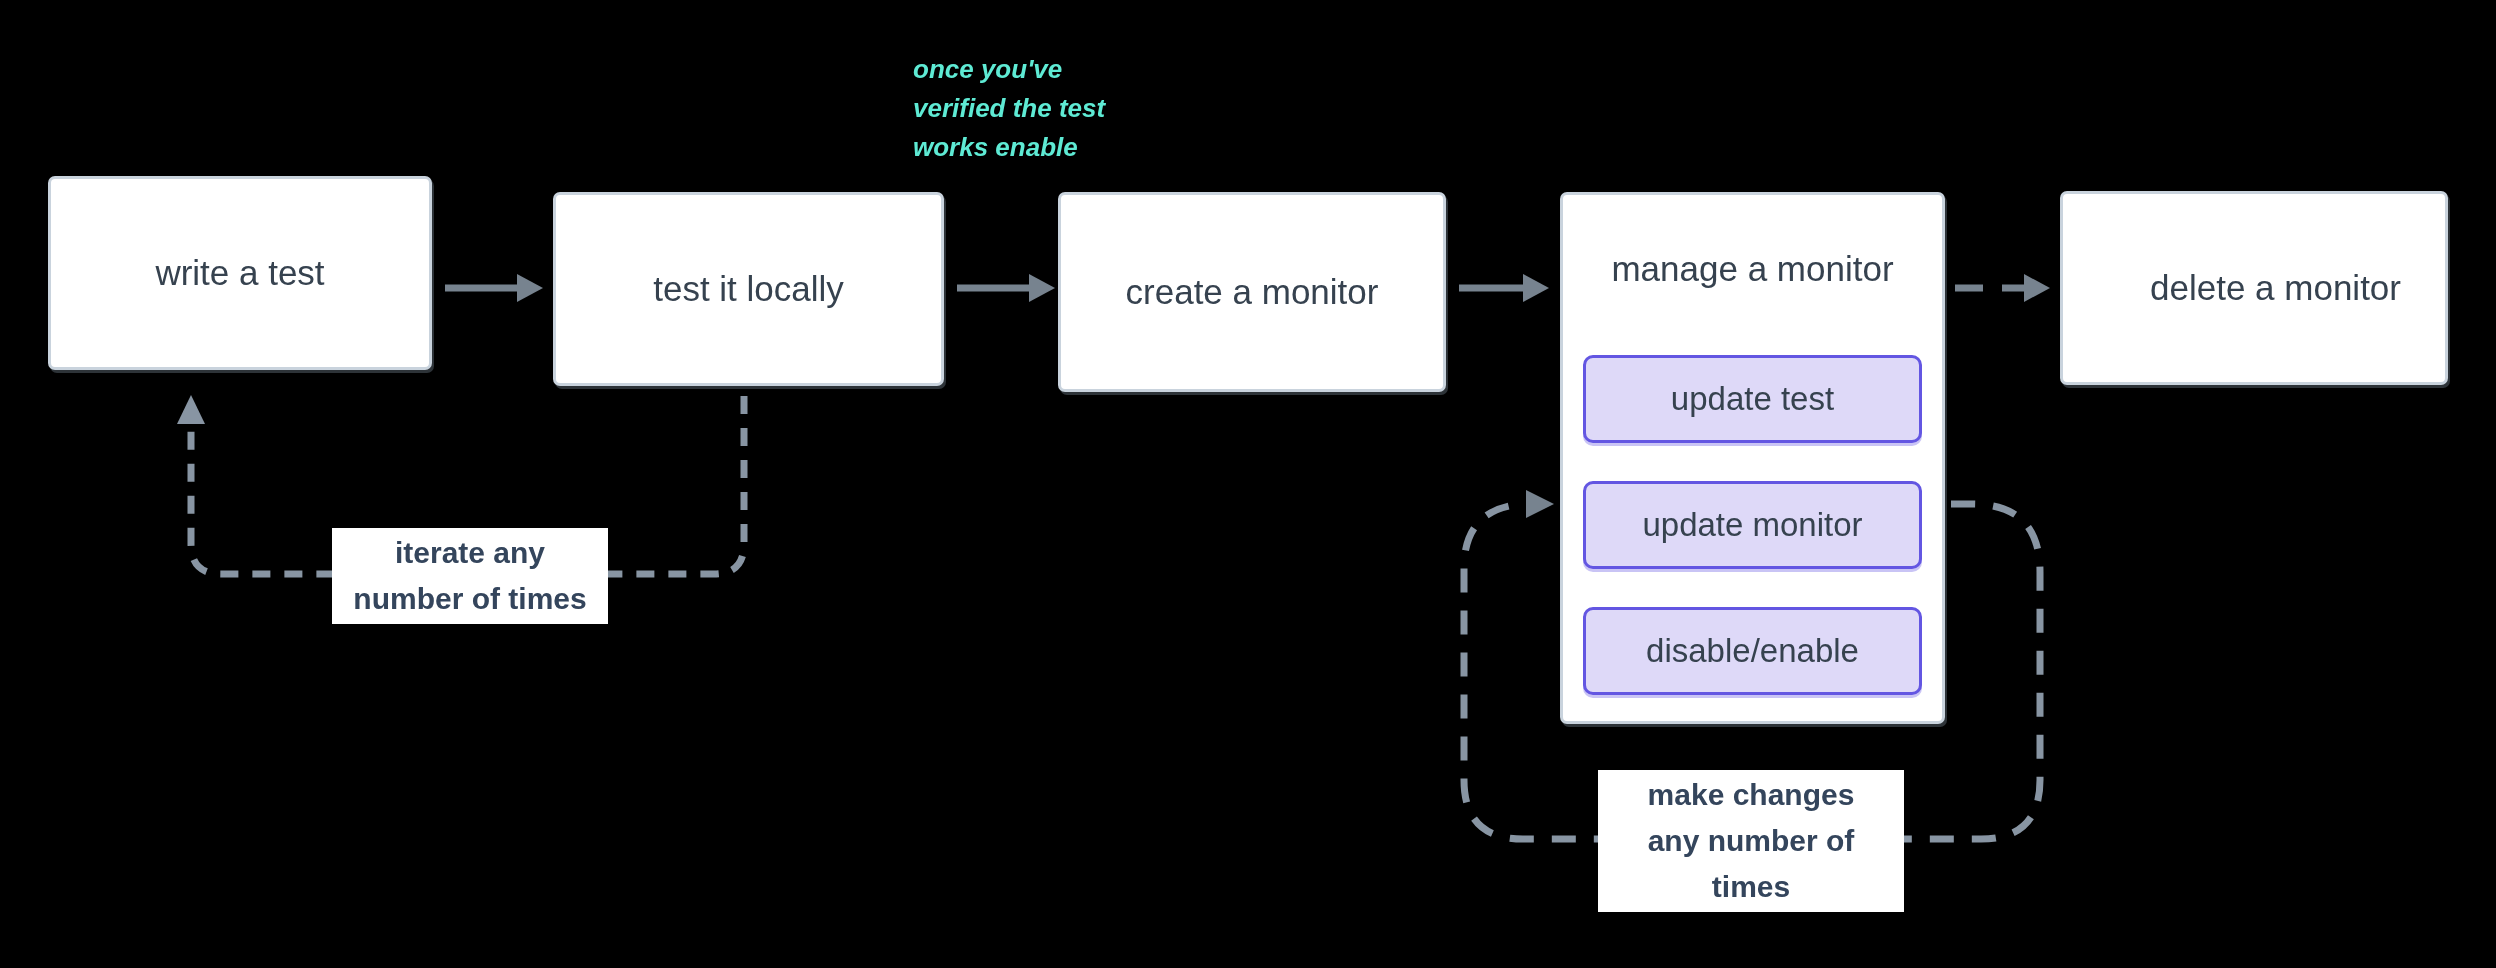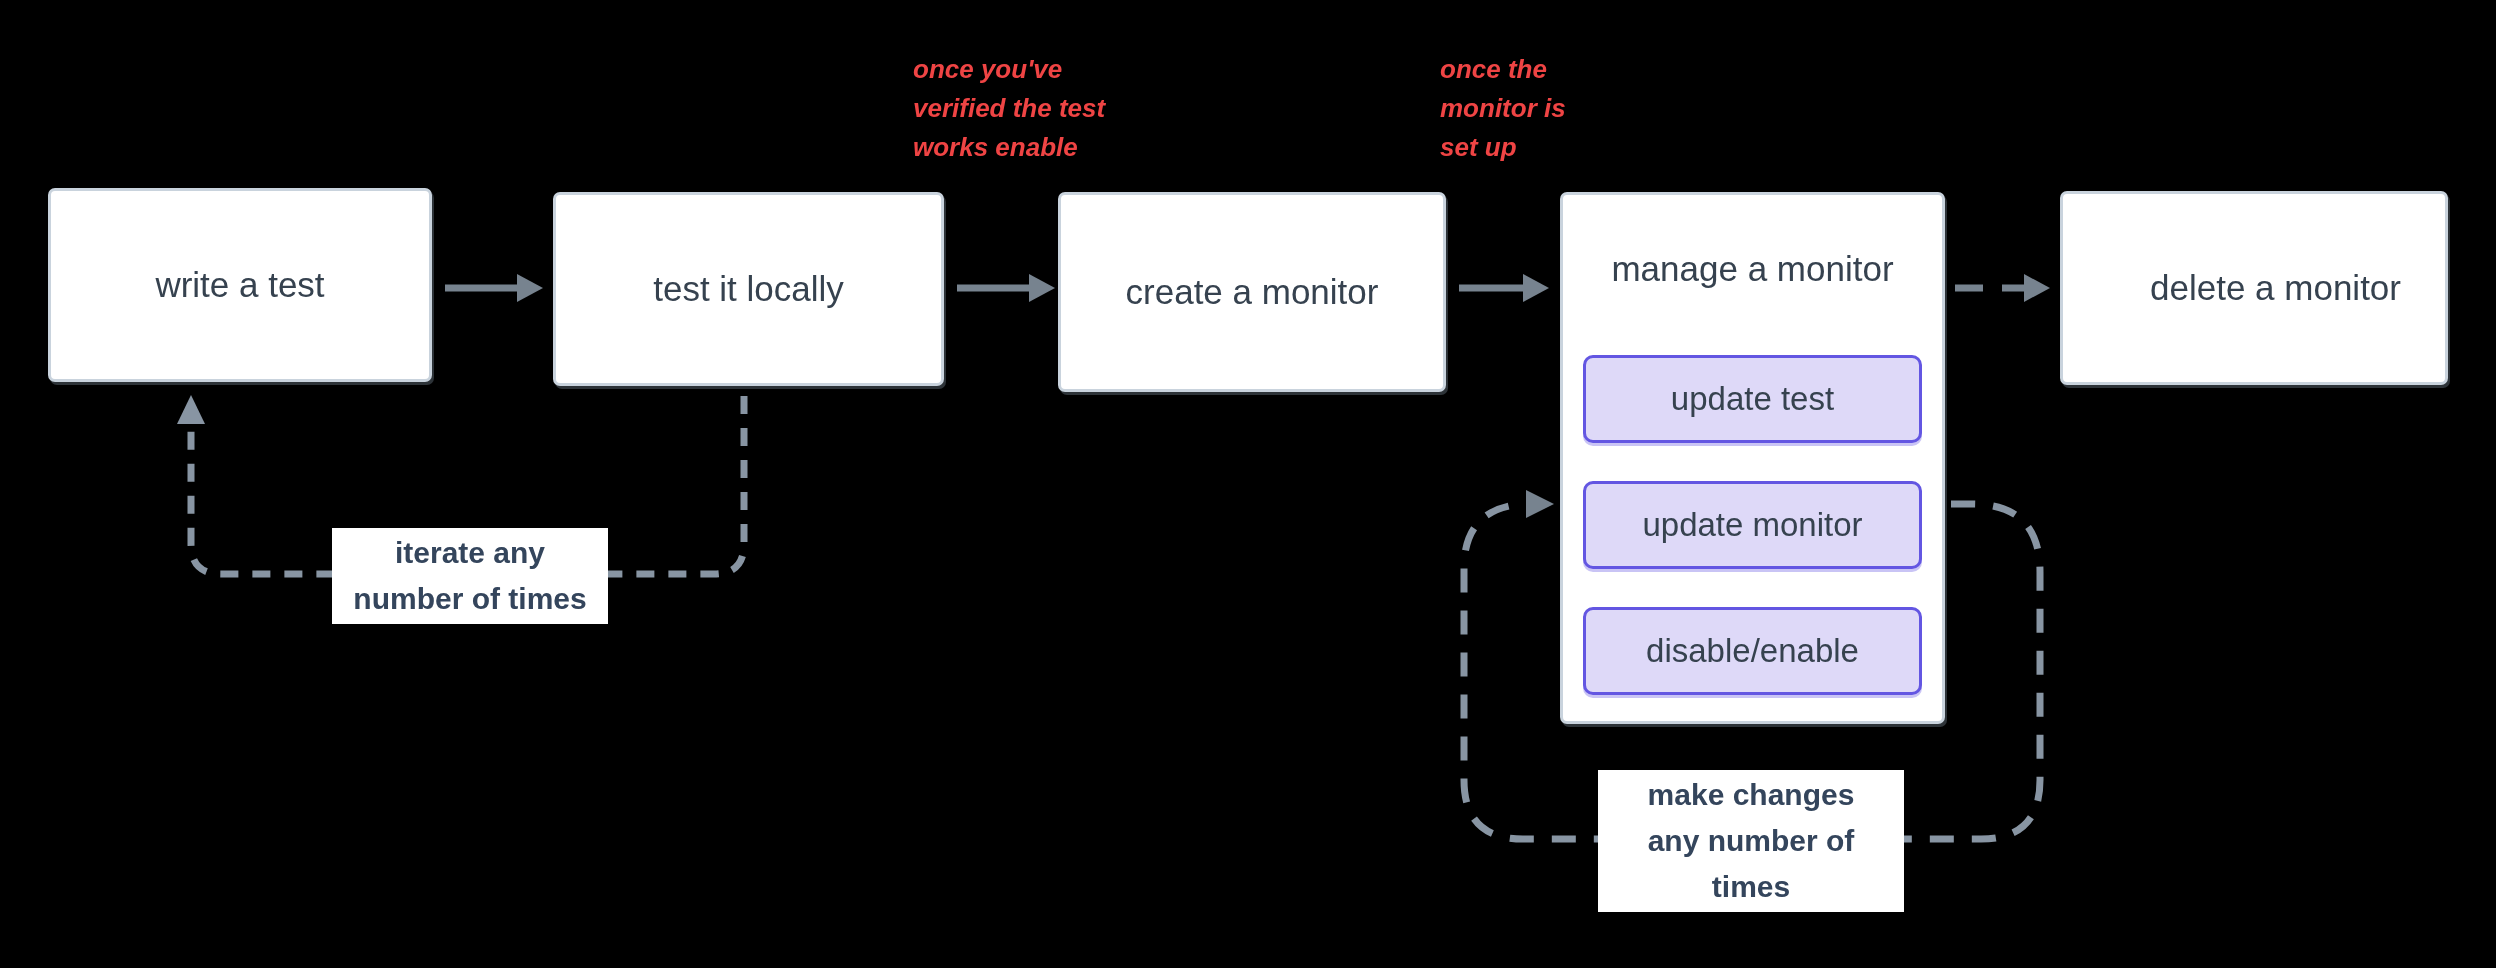--- a/index.html
+++ b/index.html
@@ -34,21 +34,21 @@
     color:#36424f;font-size:33px;box-sizing:border-box;
     box-shadow:0 3px 0 rgba(99,86,226,0.35);
   }
   .loop-label{
     position:absolute;background:#ffffff;color:#34455c;
     font-weight:700;font-size:30px;line-height:46px;
     display:flex;flex-direction:column;align-items:center;justify-content:center;
     text-align:center;
   }
   .annotation{
-    position:absolute;color:#ef4444;
+    position:absolute;color:#5eead4;
     font-style:italic;font-weight:700;font-size:26px;line-height:39px;
     text-align:left;
   }
   .annotation span{display:block;}
 </style>
 </head>
 <body>
 
 <div id="canvas">
 
@@ -78,21 +78,21 @@
       <path d="M 744 396 V 544 Q 744 574 714 574 H 221 Q 191 574 191 544 V 424" fill="none" stroke="#8895a3" stroke-width="7" stroke-dasharray="18 14"></path>
       <polygon points="177,424 205,424 191,395" fill="#8895a3"></polygon>
     </g>
 
     <g>
       <path d="M 1951 504 H 1972 Q 2040 504 2040 572 V 780 Q 2040 839 1981 839 H 1523 Q 1464 839 1464 780 V 568 Q 1464 508 1524 504" fill="none" stroke="#8895a3" stroke-width="7" stroke-dasharray="24 18"></path>
       <polygon points="1526,490 1526,518 1554,504" fill="#77838f"></polygon>
     </g>
   </svg>
 
-  <div class="node" style="left:48px;top:188px;width:384px;height:194px;">
+  <div class="node" style="left:48px;top:176px;width:384px;height:194px;">
     <span>write a test</span>
   </div>
 
   <div class="node" style="left:553px;top:192px;width:391px;height:194px;text-align:right;">
     <span>test it locally</span>
   </div>
 
   <div class="node" style="left:1058px;top:192px;width:388px;height:200px;">
     <span>create a monitor</span>
   </div>
@@ -115,25 +115,20 @@
   <div class="node" style="left:2060px;top:191px;width:388px;height:194px;padding-left:43px;">
     <span>delete a monitor</span>
   </div>
 
   <div class="annotation" style="left:913px;top:50px;">
     <span>once you've</span>
     <span>verified the test</span>
     <span>works enable</span>
   </div>
 
-  <div class="annotation" style="left:1440px;top:50px;">
-    <span>once the</span>
-    <span>monitor is</span>
-    <span>set up</span>
-  </div>
 
   <div class="loop-label" style="left:332px;top:528px;width:276px;height:96px;">
     <span>iterate any</span>
     <span>number of times</span>
   </div>
 
   <div class="loop-label" style="left:1598px;top:770px;width:306px;height:142px;">
     <span>make changes</span>
     <span>any number of</span>
     <span>times</span>

